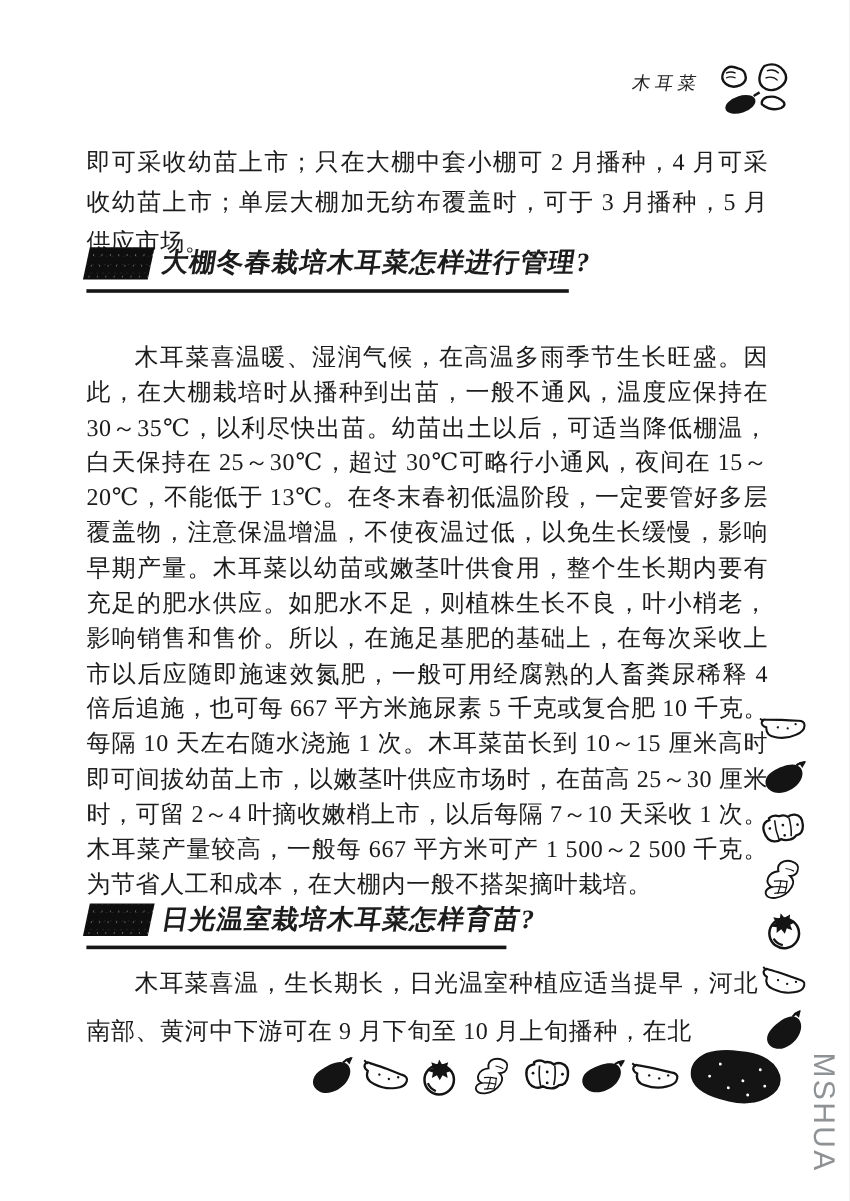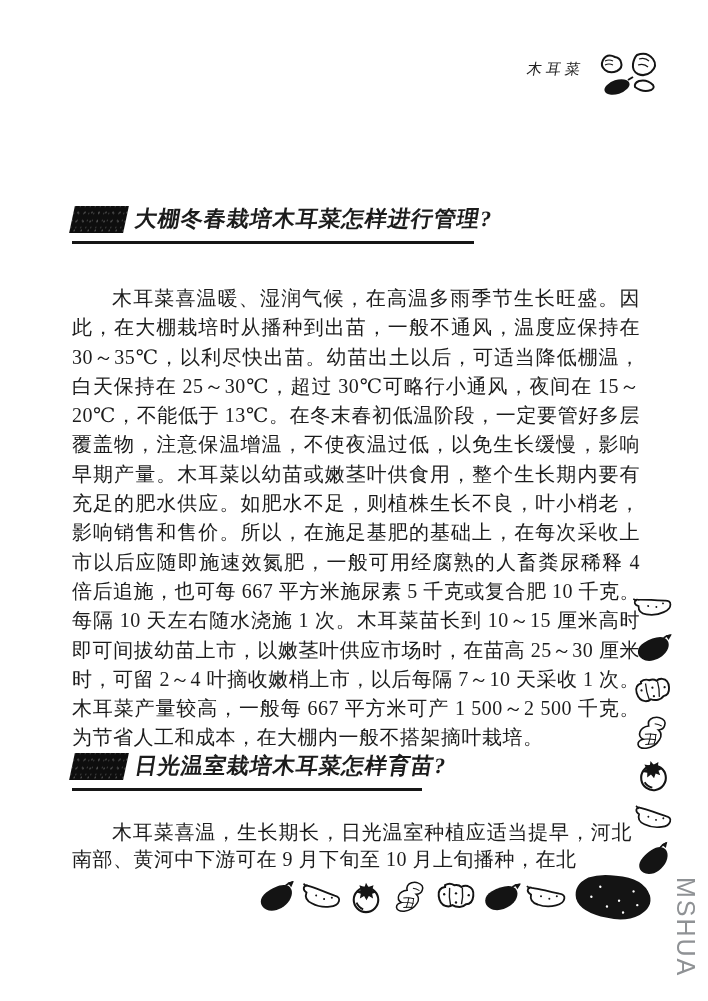--- a/index.html
+++ b/index.html
@@ -14,21 +14,21 @@
     transform:skewX(-10deg);color:#222;
   }
   .header-doodle{position:absolute;left:597px;top:48px;width:64px;height:54px;}
   
   .bodytext{
     position:absolute;left:72px;width:568px;font-size:20px;
     text-align:justify;text-justify:inter-ideograph;letter-spacing:.5px;
   }
   #p-cont{top:100px;line-height:33px;}
   #sec1-body{top:264px;line-height:29.3px;text-indent:2em;}
-  #sec2-body{top:799px;line-height:27px;text-indent:2em;width:560px;}
+  #sec2-body{top:780px;line-height:40px;text-indent:2em;width:560px;}
   
   .section-heading{
     position:absolute;left:72px;display:flex;align-items:center;gap:9px;
     border-bottom:3px solid #161616;padding-bottom:7px;
   }
   #heading-1{top:204px;width:402px;}
   #heading-2{top:751px;width:350px;}
   .label-box{
     width:54px;height:27px;background:#0e0e0e;flex:0 0 auto;
     transform:skewX(-12deg);
@@ -121,20 +121,21 @@
 </svg>
 
 <div id="page">
 
   <div class="running-title">木耳菜</div>
 
   <svg class="header-doodle">
     <use href="#ic-vegetable-sketch"></use>
   </svg>
 
+  <p class="bodytext" id="p-cont">即可采收幼苗上市；只在大棚中套小棚可 2 月播种，4 月可采收幼苗上市；单层大棚加无纺布覆盖时，可于 3 月播种，5 月供应市场。</p>
 
   <div class="section-heading" id="heading-1">
     <div class="label-box"></div>
     <div class="heading-text">大棚冬春栽培木耳菜怎样进行管理?</div>
   </div>
 
   <p class="bodytext" id="sec1-body">木耳菜喜温暖、湿润气候，在高温多雨季节生长旺盛。因此，在大棚栽培时从播种到出苗，一般不通风，温度应保持在 30～35℃，以利尽快出苗。幼苗出土以后，可适当降低棚温，白天保持在 25～30℃，超过 30℃可略行小通风，夜间在 15～20℃，不能低于 13℃。在冬末春初低温阶段，一定要管好多层覆盖物，注意保温增温，不使夜温过低，以免生长缓慢，影响早期产量。木耳菜以幼苗或嫩茎叶供食用，整个生长期内要有充足的肥水供应。如肥水不足，则植株生长不良，叶小梢老，影响销售和售价。所以，在施足基肥的基础上，在每次采收上市以后应随即施速效氮肥，一般可用经腐熟的人畜粪尿稀释 4 倍后追施，也可每 667 平方米施尿素 5 千克或复合肥 10 千克。每隔 10 天左右随水浇施 1 次。木耳菜苗长到 10～15 厘米高时即可间拔幼苗上市，以嫩茎叶供应市场时，在苗高 25～30 厘米时，可留 2～4 叶摘收嫩梢上市，以后每隔 7～10 天采收 1 次。木耳菜产量较高，一般每 667 平方米可产 1 500～2 500 千克。为节省人工和成本，在大棚内一般不搭架摘叶栽培。</p>
 
   <div class="section-heading" id="heading-2">
     <div class="label-box"></div>

